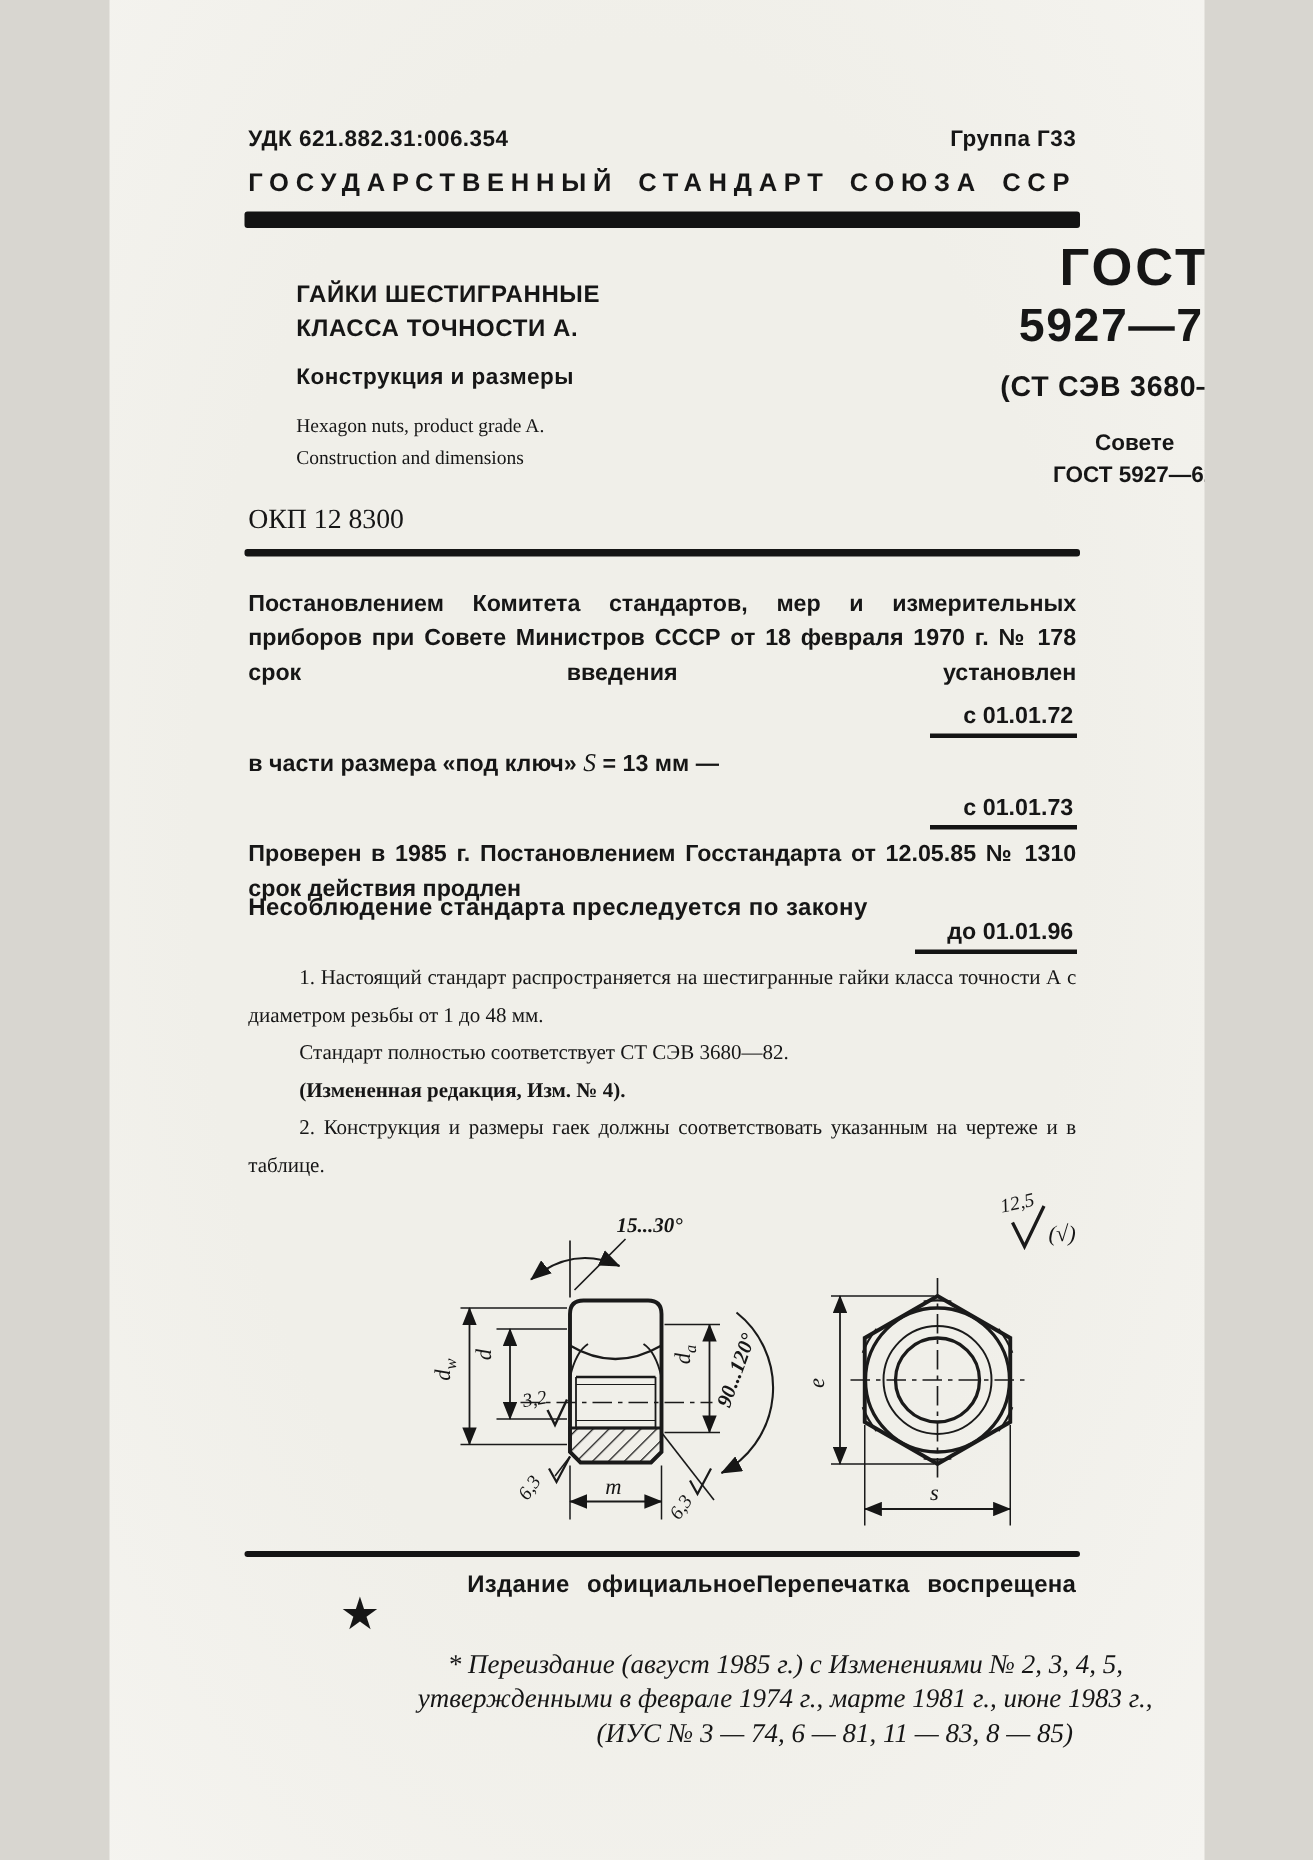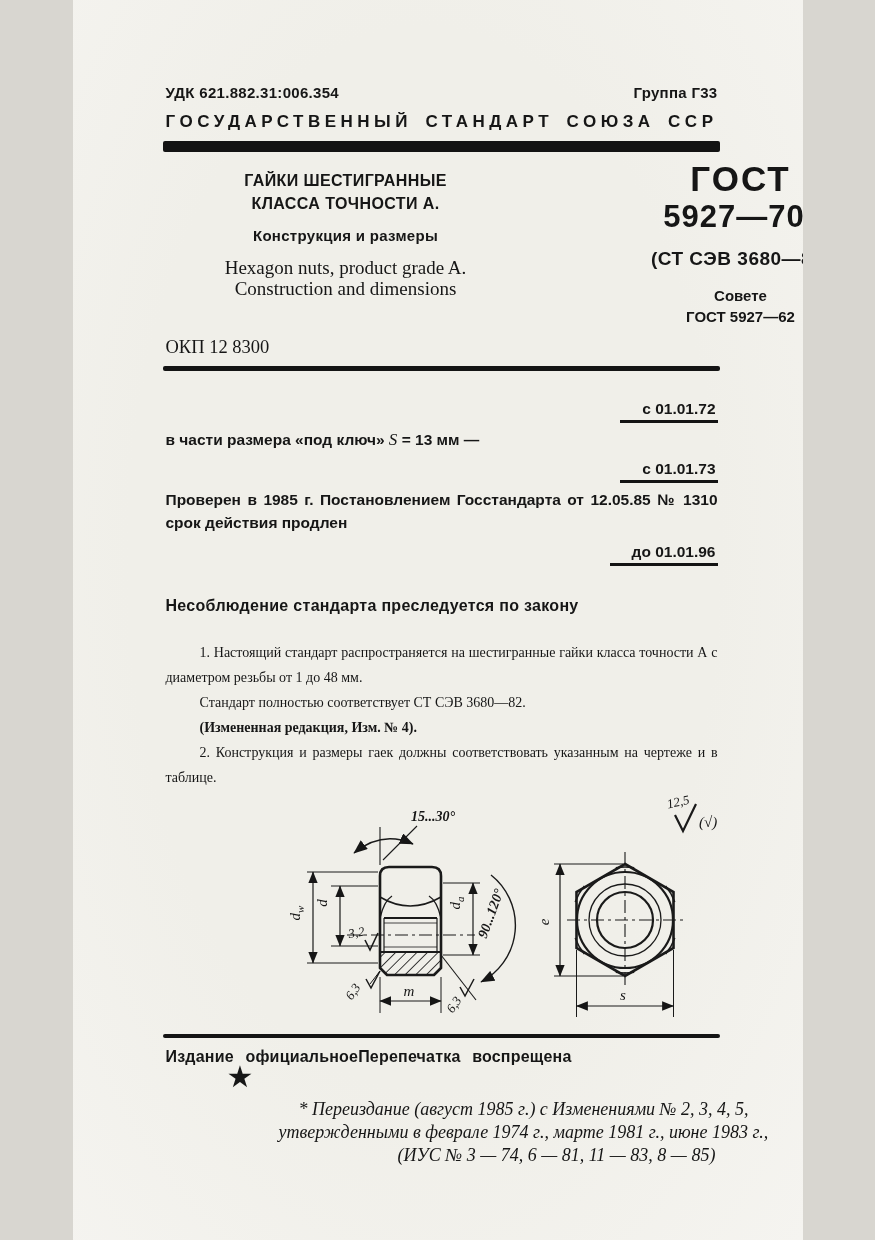--- a/index.html
+++ b/index.html
@@ -9,25 +9,25 @@
     font-family:"Liberation Sans",sans-serif;color:#161616;overflow:hidden;
   }
   .abs{position:absolute;}
   
   .udk-row{top:84px;left:93px;right:85px;display:flex;justify-content:space-between;
     font-weight:bold;font-size:15px;letter-spacing:.3px;}
   .banner{top:112px;left:93px;right:85px;font-weight:bold;font-size:17px;
     letter-spacing:4.5px;text-align:justify;text-align-last:justify;}
   .bar{left:90px;right:83px;top:141px;height:11px;background:#131313;border-radius:2px;}
   
-  .t-left{top:169px;left:125px;width:296px;text-align:center;}
+  .t-left{top:185px;left:125px;width:296px;}
   .t-ru{font-weight:bold;font-size:16px;line-height:23px;letter-spacing:.4px;}
   .t-sub{font-weight:bold;font-size:15px;margin-top:12px;letter-spacing:.3px;}
-  .t-en{font-family:"Liberation Serif",serif;font-size:19px;line-height:21px;margin-top:13px;}
-  .t-right{top:162px;left:552px;width:232px;text-align:center;}
+  .t-en{font-family:"Liberation Serif",serif;font-size:13px;line-height:21px;margin-top:13px;}
+  .t-right{top:162px;left:568px;width:232px;text-align:center;}
   .gost-word{font-weight:bold;font-size:35px;line-height:34px;letter-spacing:2px;}
   .gost-num{font-weight:bold;font-size:31px;line-height:42px;letter-spacing:1px;}
   .sev{font-weight:bold;font-size:19px;margin-top:10px;letter-spacing:.5px;}
   .repl{font-weight:bold;font-size:15px;line-height:21px;margin-top:15px;}
   .okp{top:337px;left:93px;font-family:"Liberation Serif",serif;font-size:18.5px;}
   .rule{left:90px;right:83px;height:5px;background:#141414;border-radius:2px;}
   .rule1{top:366px;}
   .rule2{top:1034px;height:4px;}
   
   .decree{top:391px;left:93px;right:85px;font-weight:bold;font-size:15.5px;line-height:23px;}
@@ -43,21 +43,21 @@
     font-size:14px;line-height:25px;}
   .bodytext p{margin:0;text-align:justify;text-indent:34px;}
   .b-bold{font-weight:bold;}
   
   .fig{top:785px;left:150px;}
   .fig svg text{fill:#161616;}
   .dlab{font-family:"Liberation Serif",serif;font-style:italic;font-size:15px;}
   .dlab-sm{font-family:"Liberation Serif",serif;font-style:italic;font-size:13px;}
   .dlab-num{font-family:"Liberation Serif",serif;font-style:italic;font-size:14px;font-weight:bold;}
   
-  .footer-row{top:1048px;left:93px;right:85px;display:flex;justify-content:flex-start;
+  .footer-row{top:1048px;left:93px;right:85px;display:flex;justify-content:flex-end;
     font-weight:bold;font-size:16px;}
   .footer-row span{word-spacing:7px;letter-spacing:.2px;}
   .star{top:1062px;left:154px;font-size:30px;line-height:30px;}
   .note{top:1098px;left:158px;width:556px;font-family:"Liberation Serif",serif;
     font-style:italic;font-size:18px;line-height:23px;margin-left:48px;}
   .note div{margin:0;}
   .note-l1{text-indent:20px;}
   .note-l3{text-align:center;}
 </style>
 </head>
@@ -90,20 +90,21 @@
     <div class="repl">
       <div>Совете</div>
       <div>ГОСТ 5927—62</div>
     </div>
   </div>
 
   <div class="abs okp">ОКП 12 8300</div>
   <div class="abs rule rule1"></div>
 
   <div class="abs decree">
+    <p class="j-full">Постановлением Комитета стандартов, мер и измерительных приборов при Совете Министров СССР от 18 февраля 1970 г. № 178 срок введения установлен</p>
     <div class="date-row">
       <span class="date">с 01.01.72</span>
     </div>
     <p class="size-clause"><span>в части размера «под ключ»</span>&nbsp;<span class="svar">S</span>&nbsp;<span>= 13 мм —</span></p>
     <div class="date-row">
       <span class="date">с 01.01.73</span>
     </div>
     <p>Проверен в 1985 г. Постановлением Госстандарта от 12.05.85 № 1310 срок действия продлен</p>
     <div class="date-row">
       <span class="date">до 01.01.96</span>

